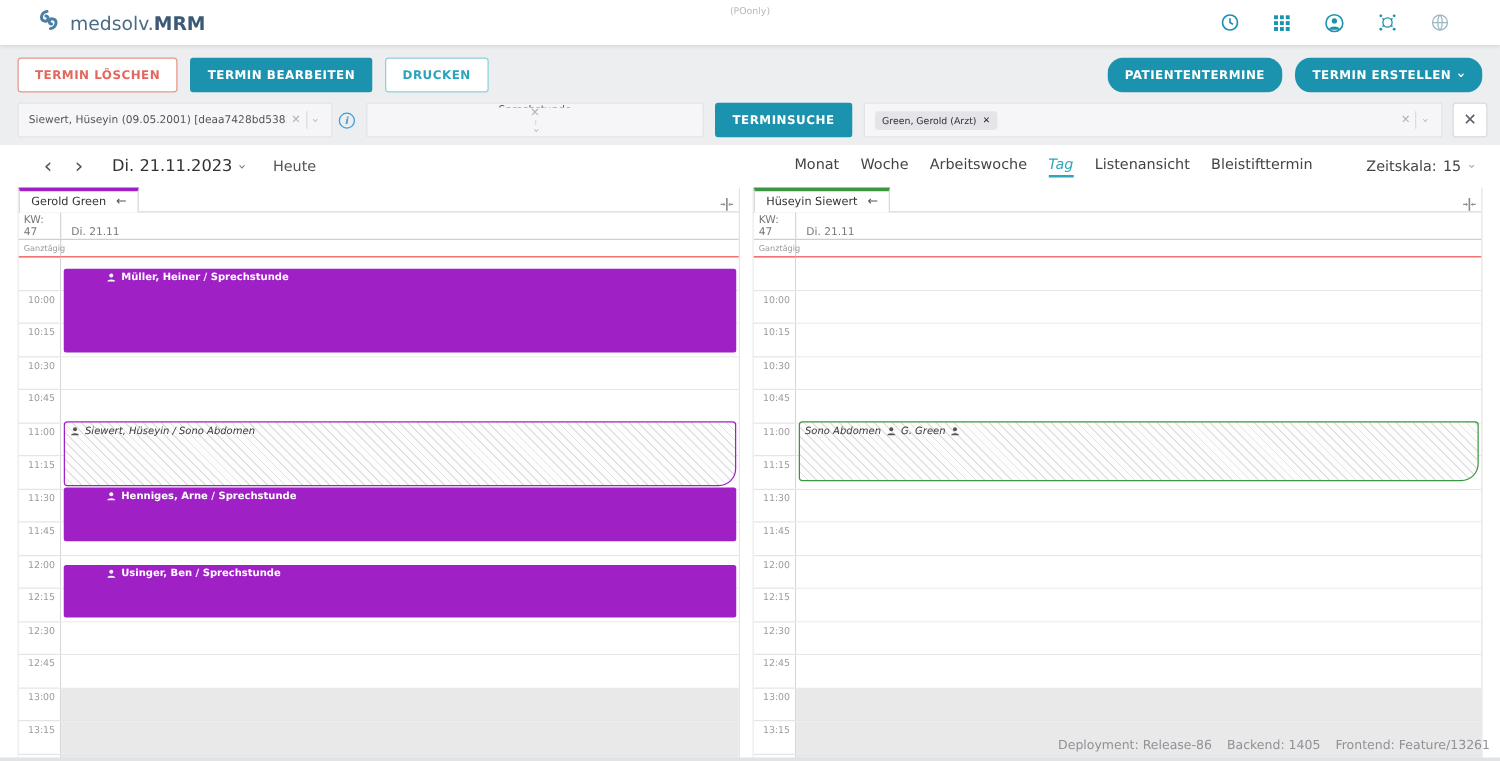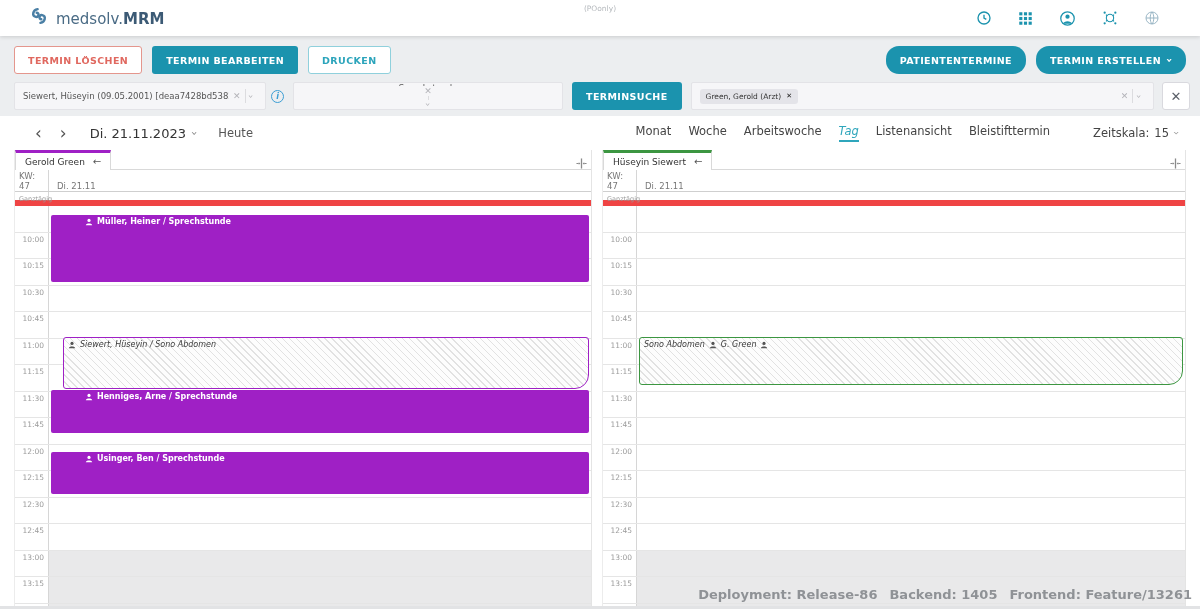--- a/index.html
+++ b/index.html
@@ -86,42 +86,42 @@
   .tab{
     height:20px; background:#fff; border:1px solid #d9d9d9; border-bottom:none;
     border-top:3px solid var(--accent); display:inline-flex; align-items:center; gap:8px;
     padding:0 9px; font-size:9px; color:#333; cursor:pointer; margin-bottom:-1px;
   }
   .tabarrow{ color:#555; font-size:10px; }
   .split{ position:absolute; right:4px; top:4px; cursor:col-resize; }
   .headrow{ height:22px; display:flex; border-bottom:1px solid #cfcfcf; font-size:8.5px; color:#777; align-items:flex-end; }
   .gcell{ width:34px; border-right:1px solid #d6d6d6; padding:5px 3px 0 4px; flex-shrink:0; }
   .dcell{ flex:1; padding:5px 0 0 8px; }
-  .alldayrow{ height:14px; display:flex; border-bottom:6px solid #ef4444; font-size:6.5px; color:#9a9a9a; }
+  .alldayrow{ height:14px; display:flex; border-bottom:1px solid #ef4444; font-size:6.5px; color:#9a9a9a; }
   .alldayrow .gcell{ padding-top:3px; text-align:right; padding-right:2px; }
   .gridwrap{ flex:1; position:relative; overflow:hidden; }
   .trow{ height:26.5px; display:flex; border-bottom:1px solid #e5e5e5; cursor:pointer; }
   .tlabel{ width:34px; flex-shrink:0; border-right:1px solid #d6d6d6; font-size:7.5px; color:#9b9b9b;
            text-align:right; padding:2px 4px 0 0; }
   .tcell{ flex:1; background:#fff; }
   .trow.gray .tcell{ background:#e9e9ea; }
   .appts{ position:absolute; top:0; bottom:0; left:35px; right:1px; }
   .appt{ position:absolute; left:1px; right:1px; display:flex; align-items:flex-start; gap:4px;
          padding:2px 4px; overflow:hidden; cursor:pointer; }
   .appt.solid{ background:var(--accent); color:#fff; font-size:8px; font-weight:bold; border-radius:2px;padding-left:34px; }
   .appt.hatched{
     background:repeating-linear-gradient(45deg,#fdfdfd 0px,#fdfdfd 4px,#e2e2e2 4px,#e2e2e2 5px);
     border:1px solid var(--accent); border-radius:3px 3px 14px 3px;
     color:#3a3a3a; font-size:8px; font-style:italic;
   }
   .appt .p-icon{ display:inline-flex; margin-top:1px; flex-shrink:0; }
   .appt.solid .p-icon{ color:#fff; } .appt.hatched .p-icon{ color:#555; }
   .appt-label{ white-space:nowrap; }
   
-  .footer{ position:absolute; right:8px; bottom:7px; z-index:6; font-size:13px; color:#8f9296; display:flex; gap:12px;font-weight:bold; }
+  .footer{ position:absolute; right:8px; bottom:7px; z-index:6; font-size:10px; color:#8f9296; display:flex; gap:12px; }
   .bottomstrip{ position:absolute; left:0; right:0; bottom:0; height:3px; background:#e2e3e5; z-index:5; }
 </style>
 </head>
 <body>
 
 <div class="topbar">
   <div class="logo">
     <span>
       <svg width="22" height="22" viewBox="0 0 24 24" fill="none" stroke="#4a7fa5" stroke-width="2.6" stroke-linecap="round">
         <path d="M10.5 4.5 C5 5.5 4 12 8.5 13 C12 13.5 12.5 8.5 9.5 8.5"></path>
@@ -336,21 +336,21 @@
       <div class="appts">
           <div class="appt solid" style="top: 9px; height: 67px;">
             <span class="p-icon">
               <svg viewBox="0 0 10 10" width="8" height="8">
                 <circle cx="5" cy="3" r="2" fill="currentColor"></circle>
                 <path d="M1 9 C1 6.2 9 6.2 9 9 Z" fill="currentColor"></path>
               </svg>
             </span>
             <span class="appt-label">Müller, Heiner / Sprechstunde</span>
           </div>
-          <div class="appt hatched" style="top: 131px; height: 52px; margin-left: 12px;">
+          <div class="appt hatched" style="top: 131px; height: 52px;">
             <span class="p-icon">
               <svg viewBox="0 0 10 10" width="8" height="8">
                 <circle cx="5" cy="3" r="2" fill="currentColor"></circle>
                 <path d="M1 9 C1 6.2 9 6.2 9 9 Z" fill="currentColor"></path>
               </svg>
             </span>
             <span class="appt-label">Siewert, Hüseyin / Sono Abdomen</span>
           </div>
           <div class="appt solid" style="top: 184px; height: 43px;">
             <span class="p-icon">

